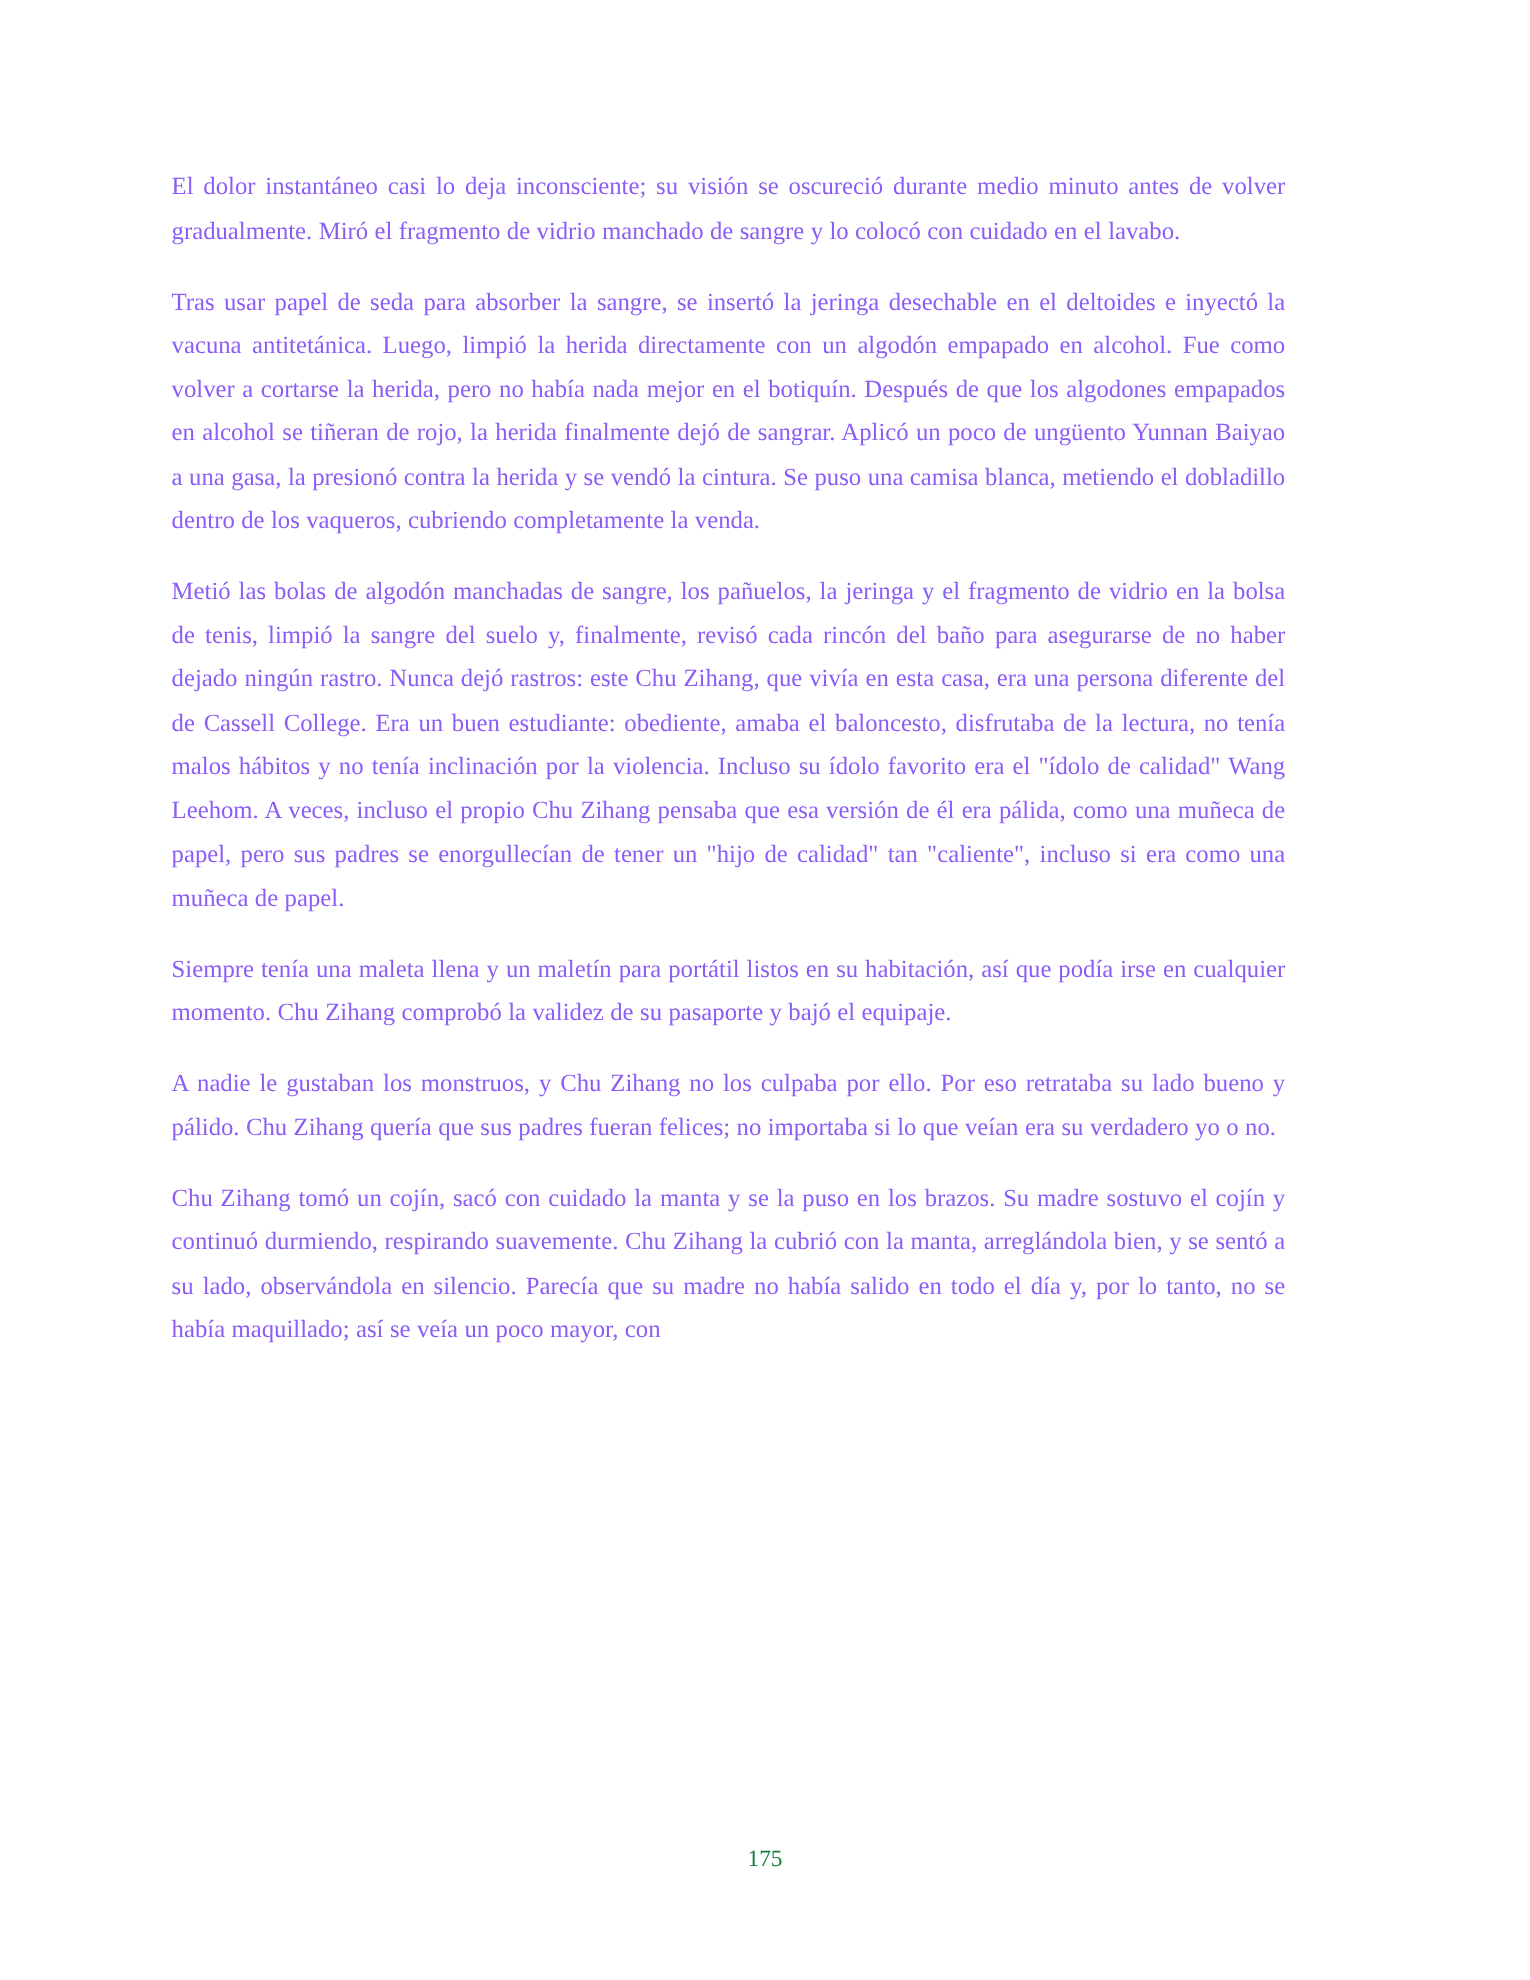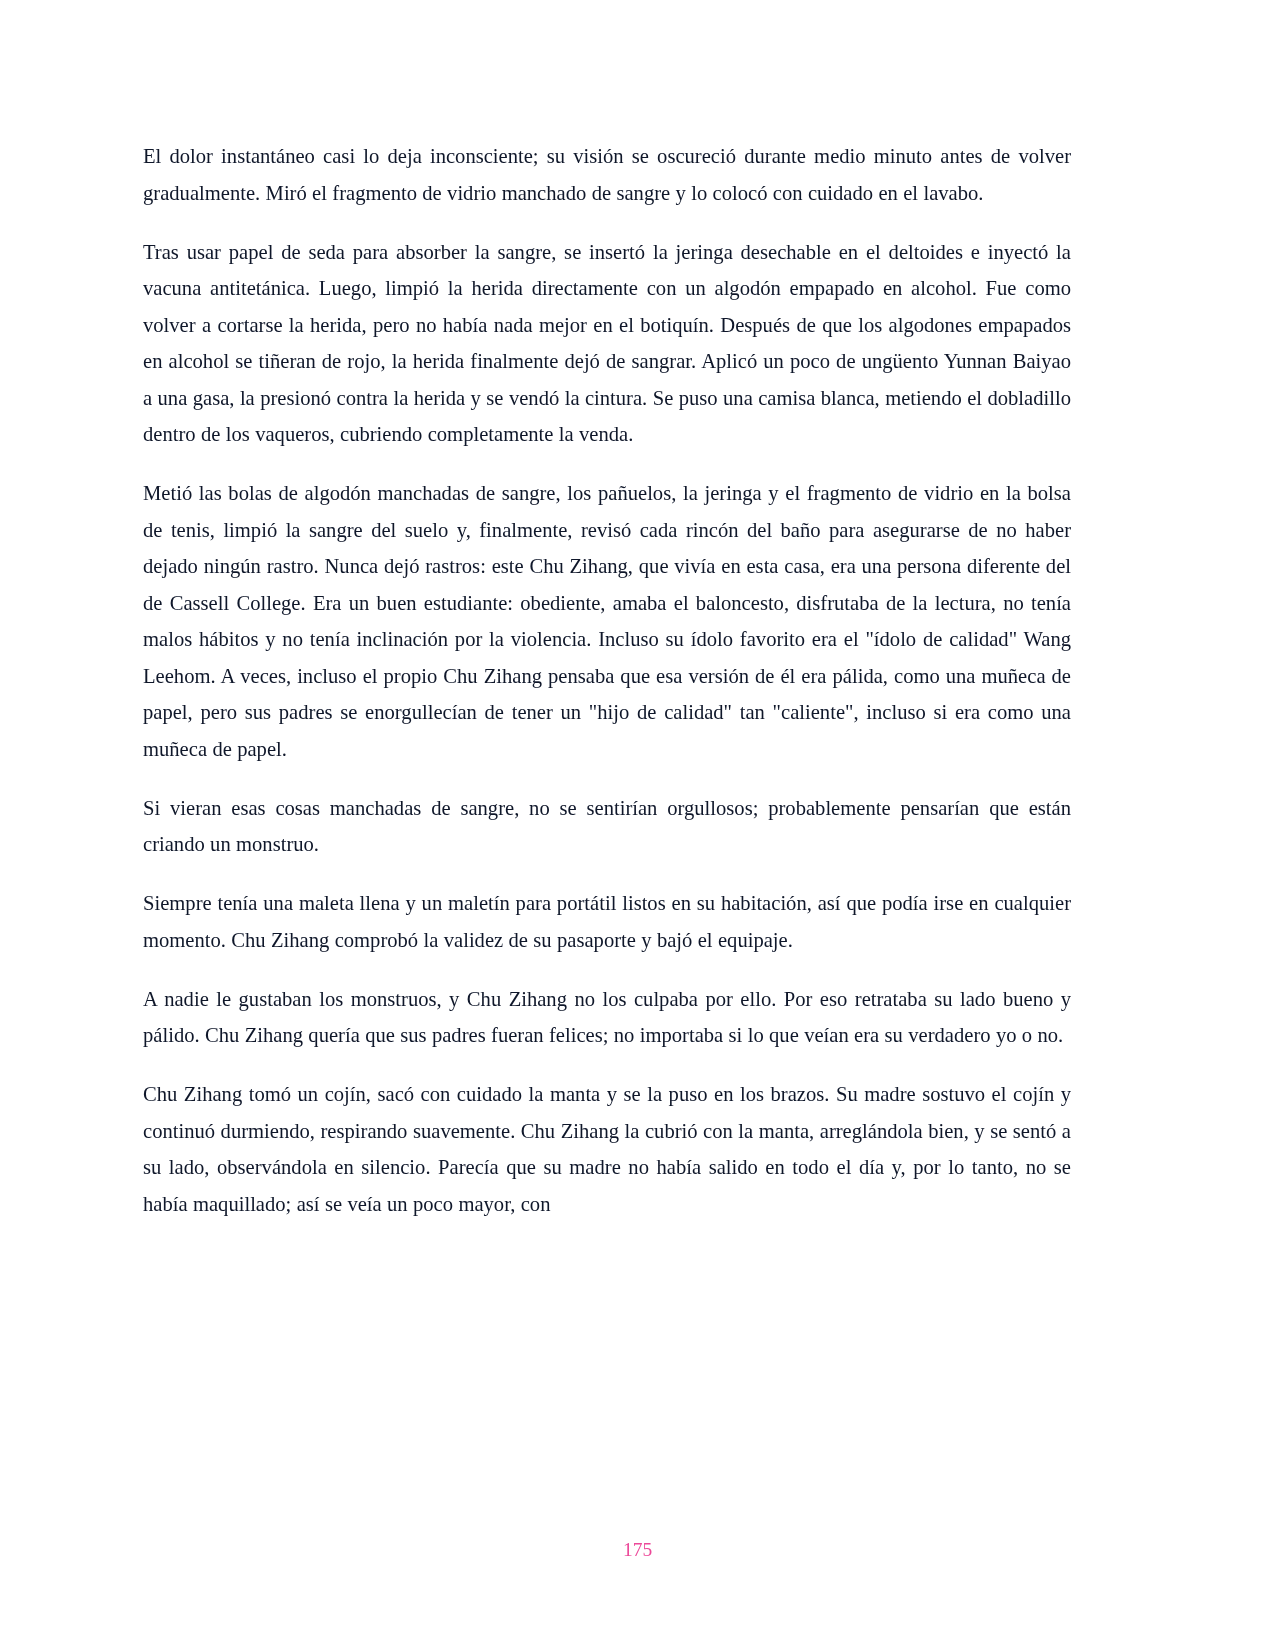--- a/index.html
+++ b/index.html
@@ -19,53 +19,52 @@
   .text-column {
     position: absolute;
     left: 143px;
     top: 138px;
     width: 928px;
   }
   .para {
     font-family: "Liberation Serif", "DejaVu Serif", serif;
     font-size: 20.6px;
     line-height: 36.5px;
-    color: #0f172a;
+    color: #8b5cf6;
     text-align: justify;
     text-justify: inter-word;
     margin: 0 0 22.5px 0;
     hyphens: none;
     -webkit-hyphens: none;
     word-spacing: 0.01em;
   }
   .para:last-child {
     margin-bottom: 10px;
   }
   .page-number {
     position: absolute;
     left: 0;
     right: 0;
     top: 1538px;
     text-align: center;
     font-family: "Liberation Serif", "DejaVu Serif", serif;
     font-size: 19.5px;
     line-height: 24px;
-    color: #ec4899;
+    color: #15803d;
   }
 </style>
 </head>
 <body>
 
 <div class="page">
 
   <div class="text-column">
     <p class="para">El dolor instantáneo casi lo deja inconsciente; su visión se oscureció durante medio minuto antes de volver gradualmente. Miró el fragmento de vidrio manchado de sangre y lo colocó con cuidado en el lavabo.</p>
     <p class="para">Tras usar papel de seda para absorber la sangre, se insertó la jeringa desechable en el deltoides e inyectó la vacuna antitetánica. Luego, limpió la herida directamente con un algodón empapado en alcohol. Fue como volver a cortarse la herida, pero no había nada mejor en el botiquín. Después de que los algodones empapados en alcohol se tiñeran de rojo, la herida finalmente dejó de sangrar. Aplicó un poco de ungüento Yunnan Baiyao a una gasa, la presionó contra la herida y se vendó la cintura. Se puso una camisa blanca, metiendo el dobladillo dentro de los vaqueros, cubriendo completamente la venda.</p>
     <p class="para">Metió las bolas de algodón manchadas de sangre, los pañuelos, la jeringa y el fragmento de vidrio en la bolsa de tenis, limpió la sangre del suelo y, finalmente, revisó cada rincón del baño para asegurarse de no haber dejado ningún rastro. Nunca dejó rastros: este Chu Zihang, que vivía en esta casa, era una persona diferente del de Cassell College. Era un buen estudiante: obediente, amaba el baloncesto, disfrutaba de la lectura, no tenía malos hábitos y no tenía inclinación por la violencia. Incluso su ídolo favorito era el "ídolo de calidad" Wang Leehom. A veces, incluso el propio Chu Zihang pensaba que esa versión de él era pálida, como una muñeca de papel, pero sus padres se enorgullecían de tener un "hijo de calidad" tan "caliente", incluso si era como una muñeca de papel.</p>
-    <p class="para">Si vieran esas cosas manchadas de sangre, no se sentirían orgullosos; probablemente pensarían que están criando un monstruo.</p>
     <p class="para">Siempre tenía una maleta llena y un maletín para portátil listos en su habitación, así que podía irse en cualquier momento. Chu Zihang comprobó la validez de su pasaporte y bajó el equipaje.</p>
     <p class="para">A nadie le gustaban los monstruos, y Chu Zihang no los culpaba por ello. Por eso retrataba su lado bueno y pálido. Chu Zihang quería que sus padres fueran felices; no importaba si lo que veían era su verdadero yo o no.</p>
     <p class="para">Chu Zihang tomó un cojín, sacó con cuidado la manta y se la puso en los brazos. Su madre sostuvo el cojín y continuó durmiendo, respirando suavemente. Chu Zihang la cubrió con la manta, arreglándola bien, y se sentó a su lado, observándola en silencio. Parecía que su madre no había salido en todo el día y, por lo tanto, no se había maquillado; así se veía un poco mayor, con</p>
   </div>
 
   <div class="page-number">175</div>
 
 </div>
 
 </body></html>

